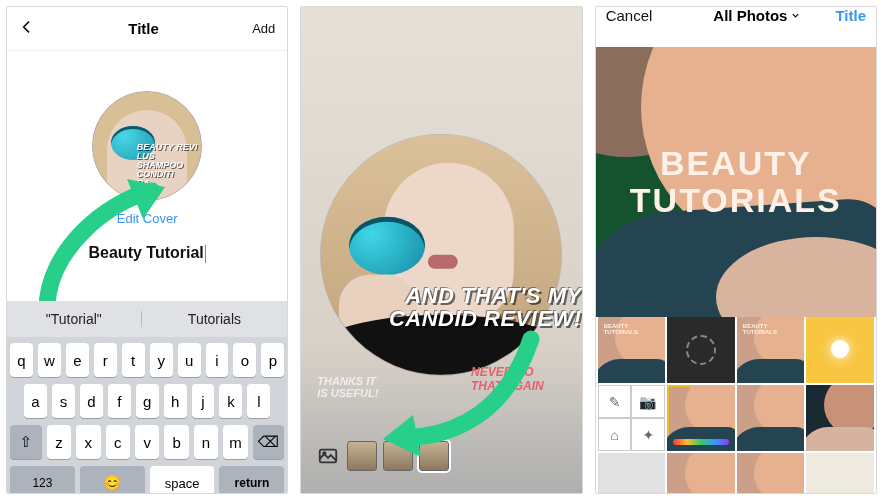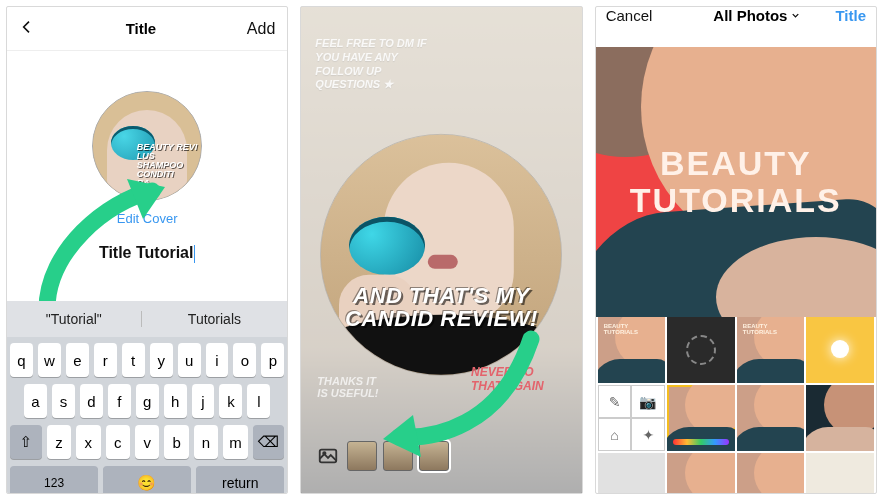--- a/index.html
+++ b/index.html
@@ -2,21 +2,21 @@
 <html><head>
 <meta charset="utf-8">
 <style>
   * { box-sizing: border-box; margin: 0; padding: 0; font-family: -apple-system, Helvetica, Arial, sans-serif; }
   body { background: #fff; width: 883px; height: 500px; display: flex; gap: 12px; padding: 6px; }
   .phone { flex: 1; border: 1px solid #d9d9d9; border-radius: 2px; position: relative; overflow: hidden; background:#fff; }
 
   
   .p1-header { height: 44px; display:flex; align-items:center; justify-content:space-between; padding:0 12px; border-bottom:1px solid #eee; }
   .p1-header-title { font-weight:600; font-size:15px; }
-  .p1-header-btn { font-size:16px; color:#111; }
+  .p1-header-btn { font-size:13px; color:#111; }
   .back-chevron svg { width:16px; height:16px; }
   .p1-body { display:flex; flex-direction:column; align-items:center; padding-top:40px; position:relative; height:280px;}
   .cover-circle { width:110px; height:110px; border-radius:55px; border:1px solid #aaa; overflow:hidden; position:relative; background:linear-gradient(180deg,#cbbfa8 0%,#a48f75 100%); display:flex; align-items:center; justify-content:center; }
   .cover-face { width:80px; height:100px; border-radius:40px 40px 30px 30px; background:#e8d2c2; position:absolute; bottom:-10px; }
   .cover-hair { width:120px; height:110px; border-radius:60px; background:#d9bf96; position:absolute; top:0; }
   .cover-macaron { width:44px; height:34px; border-radius:50%; background:radial-gradient(circle at 30% 30%,#49d6e6,#1e98b0); position:absolute; left:18px; top:34px; box-shadow:0 3px 0 #0b5b6e inset; }
   .cover-text { position:absolute; right:4px; bottom:12px; font-size:9px; font-weight:800; font-style:italic; color:#fff; text-shadow:1px 1px 0 rgba(0,0,0,.6); line-height:1; text-align:left; }
   .edit-cover-link { margin-top:10px; color:#3897f0; font-size:13px; }
   .title-input { margin-top:18px; font-size:16px; font-weight:600; color:#111; border:none; text-align:center; background:transparent; }
   .title-input::after{content:"";}
@@ -57,21 +57,21 @@
   .p2-thumb { width:30px; height:30px; border-radius:3px; background:linear-gradient(#c5b393,#8d785e); border:1px solid #666;}
   .p2-thumb.sel { outline:2px solid #fff;}
   .p2-arrow { position:absolute; left:80px; bottom:20px; }
   .p2-arrow svg{ width:160px; height:150px;}
 
   
   .p3-header { height:40px; display:flex; align-items:flex-start; justify-content:space-between; padding:0 10px; font-size:15px;}
   .p3-cancel { color:#111; }
   .p3-title { font-weight:600; display:flex; align-items:center; gap:3px;margin-left:27px;}
   .p3-done { color:#3897f0; font-weight:600;}
-  .p3-hero { height:270px; position:relative; overflow:hidden; background:#ef4444;}
+  .p3-hero { height:270px; position:relative; overflow:hidden; background:#14532d;}
   .p3-shape-sun { position:absolute; top:-90px; left:45px; width:300px; height:300px; border-radius:50%; background:#e7b08f;}
   .p3-shape-top { position:absolute; top:-30px; left:-60px; width:180px; height:140px; background:#8b6d5e; border-radius:50%;}
   .p3-shape-wave { position:absolute; bottom:-10px; left:-30px; right:-30px; height:120px; background:#234450; border-radius:100px 60px 0 0 / 120px 80px 0 0; transform:skewY(-4deg);}
   .p3-shape-bottom { position:absolute; bottom:-40px; right:-40px; width:200px; height:120px; background:#d8b39d; border-radius:50%;}
   .p3-hero-text { position:absolute; inset:0; display:flex; align-items:center; justify-content:center; color:#fff1e8; font-weight:800; font-size:34px; line-height:1.1; text-align:center; letter-spacing:2px;}
   .p3-grid { position:absolute; top:310px; bottom:0; left:0; right:0; overflow:hidden; display:grid; grid-template-columns:repeat(4,1fr); grid-auto-rows:66px; gap:2px; padding:0 2px;}
   .thumb { background:#ccc; position:relative; overflow:hidden;}
   .thumb .sun { position:absolute; top:-10px; right:-10px; width:60px; height:60px; border-radius:50%; background:#e7b08f;}
   .thumb .wave { position:absolute; bottom:-4px; left:-6px; right:-6px; height:28px; background:#234450; border-radius:40px 20px 0 0;}
   .thumb.v1 { background:#cc9f88;}
@@ -108,21 +108,21 @@
       <div class="cover-face"></div>
       <div class="cover-macaron"></div>
       <div class="cover-text" style="white-space:pre;">BEAUTY REVI
 LUS
 SHAMPOO
 CONDITI
 BA</div>
     </div>
     <div class="edit-cover-link">Edit Cover</div>
     <div style="margin-top:18px;">
-      <span class="title-input" style="font-weight:600;">Title Tutorial</span><span class="title-caret"></span>
+      <span class="title-input" style="font-weight:600;">Beauty Tutorial</span><span class="title-caret"></span>
     </div>
 
     <div class="green-arrow" style="left:20px; top:110px;">
       <svg viewBox="0 0 160 160">
         <path d="M20 148 C 20 90, 80 40, 125 30" fill="none" stroke="#27cf8a" stroke-width="17" stroke-linecap="round"></path>
         <path d="M100 18 L138 26 L116 58 Z" fill="#27cf8a"></path>
       </svg>
     </div>
   </div>
 
@@ -162,44 +162,41 @@
       <div class="key">c</div>
       <div class="key">v</div>
       <div class="key">b</div>
       <div class="key">n</div>
       <div class="key">m</div>
       <div class="key key-special">⌫</div>
     </div>
     <div class="kb-row row4">
       <div class="key key-special" style="font-size:12px;">123</div>
       <div class="key key-special">😊</div>
-      <div class="key key-special" style="font-size:14px;">return</div>
+      <div class="key key-space" style="font-size:13px;">space</div>
+      <div class="key key-special" style="font-size:12px;font-weight:bold;">return</div>
     </div>
   </div>
 </div>
 
 <div class="phone">
   <div class="p2-bg"></div>
-  <div class="p2-top-text" style="white-space:pre;">FEEL FREE TO DM IF
-YOU HAVE ANY
-FOLLOW UP
-QUESTIONS ★</div>
   <div class="p2-dim"></div>
 
   <div class="p2-circle-wrap">
     <div class="p2-circle-inner">
       <div class="p2-hair"></div>
       <div class="p2-face"></div>
       <div class="p2-lips"></div>
       <div class="p2-macaron"></div>
       <div class="p2-hand"></div>
       <div class="p2-shirt"></div>
     </div>
   </div>
-  <div class="p2-caption" style="white-space:pre;">AND THAT'S MY
+  <div class="p2-caption" style="white-space:pre;text-align:right;">AND THAT'S MY
 CANDID REVIEW!</div>
   <div class="p2-bottom-text1" style="white-space:pre;">THANKS IT
 IS USEFUL!</div>
   <div class="p2-bottom-text2" style="white-space:pre;">NEVER DO
 THAT AGAIN</div>
 
   <div class="p2-thumbs">
     <div class="p2-gallery-icon">
       <svg viewBox="0 0 24 24" width="22" height="22" fill="none" stroke="#333" stroke-width="2">
           <rect x="3" y="5" width="18" height="14" rx="2"></rect>

